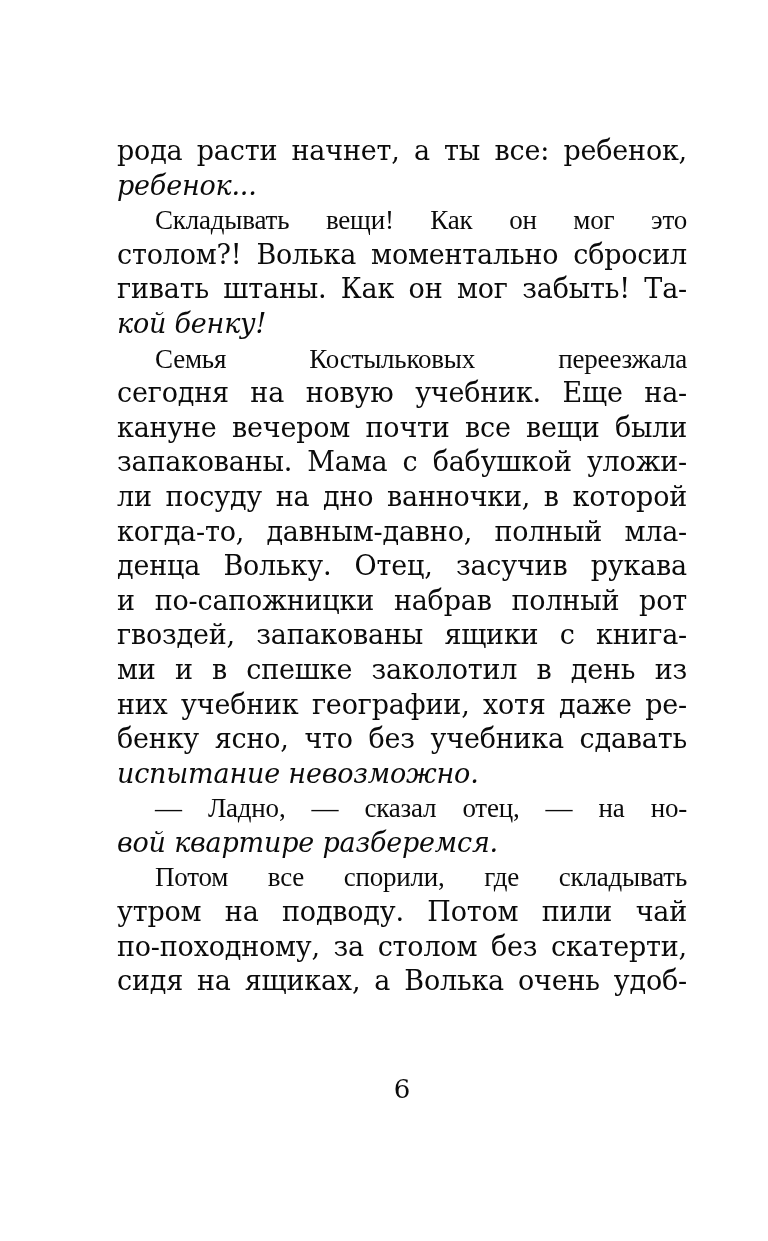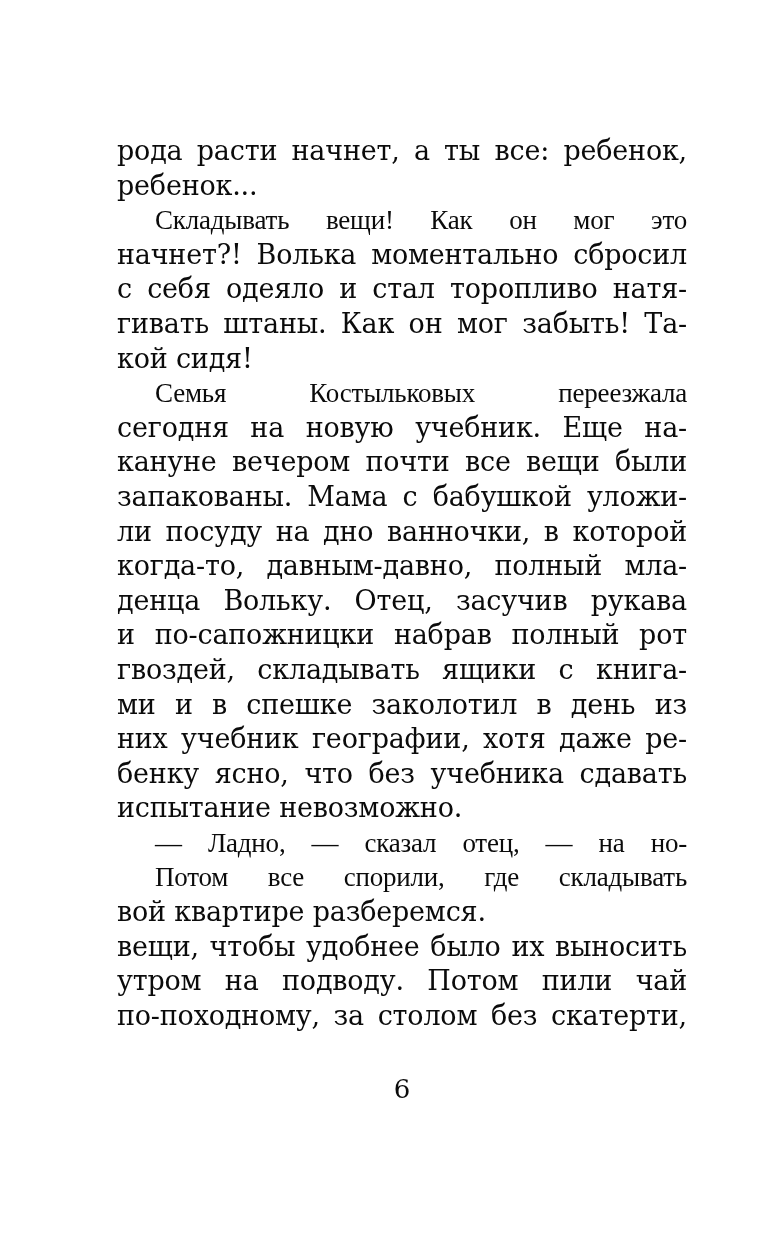--- a/index.html
+++ b/index.html
@@ -36,20 +36,21 @@
     letter-spacing: -0.2px;
   }
 
   .line.indent {
     text-indent: 38px;
     font-family: Liberation Serif, serif;
   }
 
   .line.end {
     text-align-last: left;
+    font-style: italic;
   }
 
   .folio {
     position: absolute;
     left: 117px;
     top: 1072px;
     width: 570px;
     text-align: center;
     font-size: 26px;
     line-height: 34.6px;
@@ -57,38 +58,37 @@
   }
 </style>
 </head>
 <body>
 
 <div class="book-page">
   <div class="text-column">
       <div class="line">рода расти начнет, а ты все: ребенок,</div>
       <div class="line end">ребенок...</div>
       <div class="line indent">Складывать вещи! Как он мог это</div>
-      <div class="line">начнет?! Волька моментально сбросил</div>
-      <div class="line">с себя одеяло и стал торопливо натя-</div>
+      <div class="line">столом?! Волька моментально сбросил</div>
       <div class="line">гивать штаны. Как он мог забыть! Та-</div>
-      <div class="line end">кой сидя!</div>
+      <div class="line end">кой бенку!</div>
       <div class="line indent">Семья Костыльковых переезжала</div>
       <div class="line">сегодня на новую учебник. Еще на-</div>
       <div class="line">кануне вечером почти все вещи были</div>
       <div class="line">запакованы. Мама с бабушкой уложи-</div>
       <div class="line">ли посуду на дно ванночки, в которой</div>
       <div class="line">когда-то, давным-давно, полный мла-</div>
       <div class="line">денца Вольку. Отец, засучив рукава</div>
       <div class="line">и по-сапожницки набрав полный рот</div>
-      <div class="line">гвоздей, складывать ящики с книга-</div>
+      <div class="line">гвоздей, запакованы ящики с книга-</div>
       <div class="line">ми и в спешке заколотил в день из</div>
       <div class="line">них учебник географии, хотя даже ре-</div>
       <div class="line">бенку ясно, что без учебника сдавать</div>
       <div class="line end">испытание невозможно.</div>
       <div class="line indent">— Ладно, — сказал отец, — на но-</div>
+      <div class="line end">вой квартире разберемся.</div>
       <div class="line indent">Потом все спорили, где складывать</div>
-      <div class="line end">вой квартире разберемся.</div>
-      <div class="line">вещи, чтобы удобнее было их выносить</div>
       <div class="line">утром на подводу. Потом пили чай</div>
       <div class="line">по-походному, за столом без скатерти,</div>
+      <div class="line">сидя на ящиках, а Волька очень удоб-</div>
     </div>
   <div class="folio">6</div>
 </div>
 
 </body></html>

